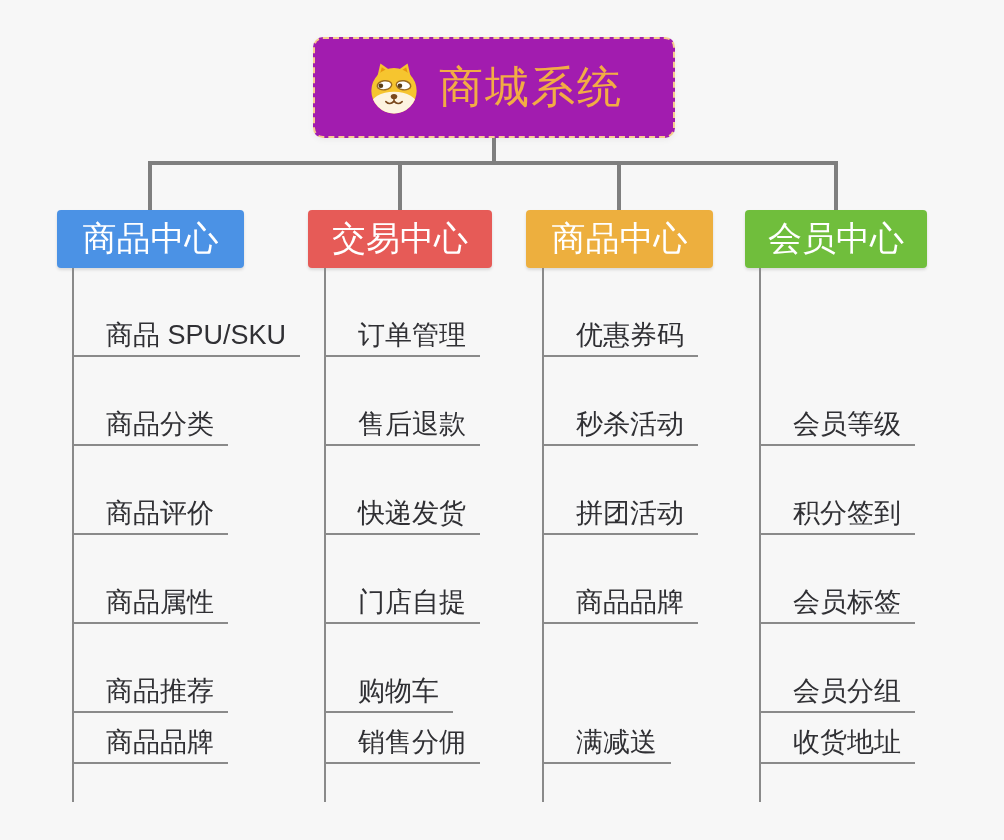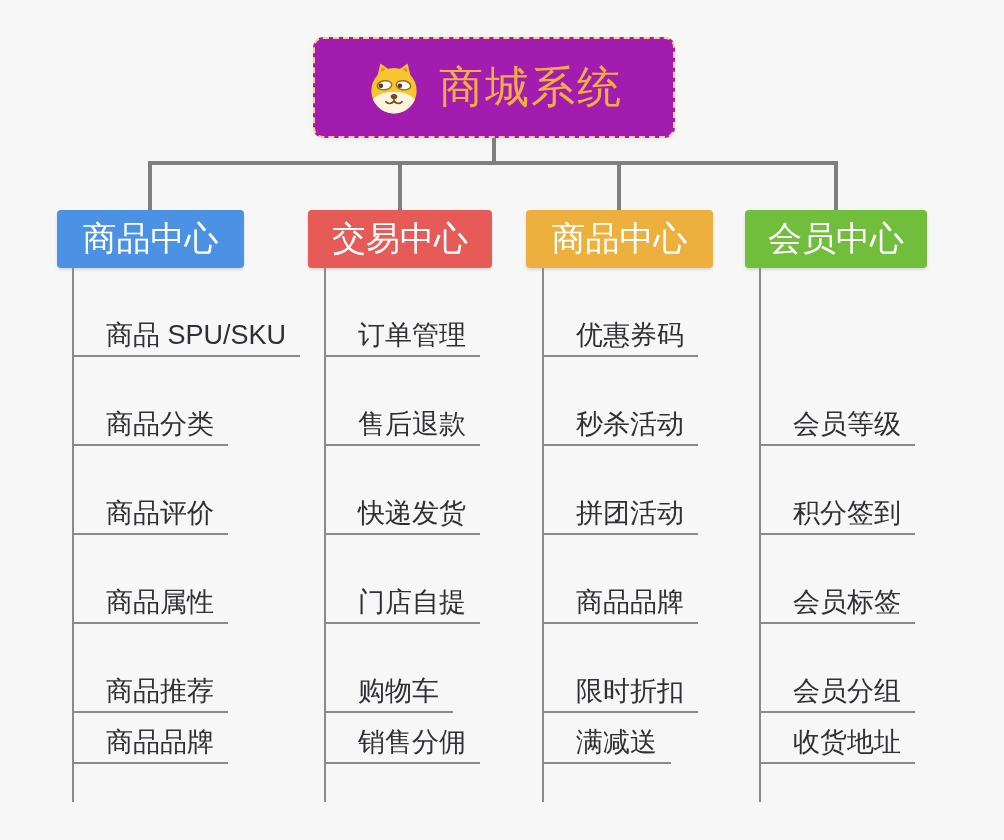--- a/index.html
+++ b/index.html
@@ -101,21 +101,20 @@
   <div class="leaf c1 r1">售后退款</div>
   <div class="leaf c1 r2">快递发货</div>
   <div class="leaf c1 r3">门店自提</div>
   <div class="leaf c1 r4">购物车</div>
   <div class="leaf c1 r5">销售分佣</div>
 
   <div class="leaf c2 r0">优惠券码</div>
   <div class="leaf c2 r1">秒杀活动</div>
   <div class="leaf c2 r2">拼团活动</div>
   <div class="leaf c2 r3">商品品牌</div>
-  <div class="leaf c2 r4">限时折扣</div>
   <div class="leaf c2 r5">满减送</div>
 
   <div class="leaf c3 r1">会员等级</div>
   <div class="leaf c3 r2">积分签到</div>
   <div class="leaf c3 r3">会员标签</div>
   <div class="leaf c3 r4">会员分组</div>
   <div class="leaf c3 r5">收货地址</div>
 
 </div>
 

